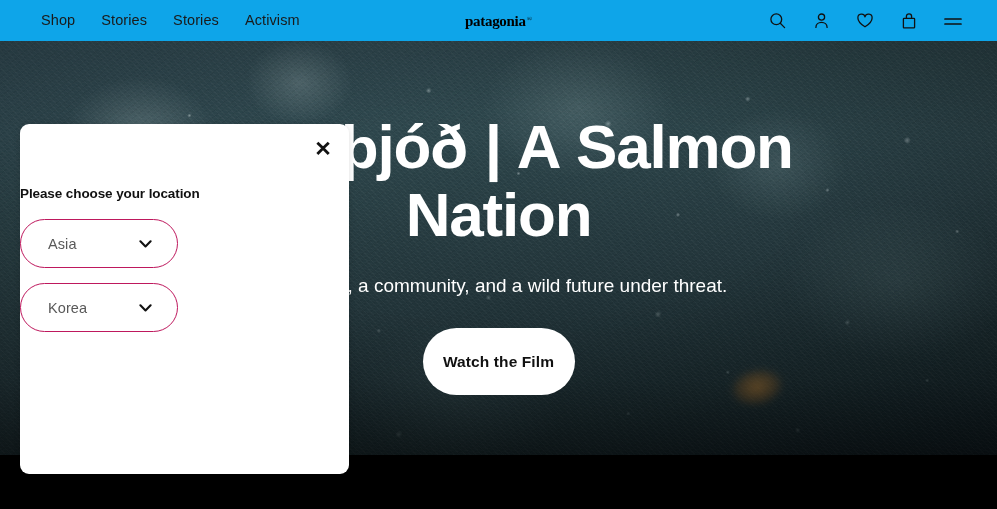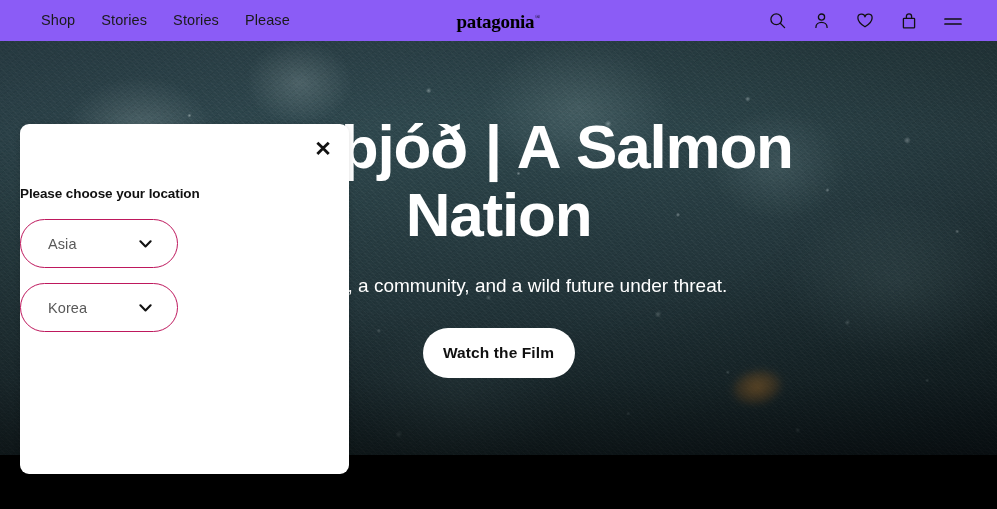--- a/index.html
+++ b/index.html
@@ -18,21 +18,21 @@
     height: 509px;
     background: #000000;
   }
 
   
   .site-header {
     position: absolute;
     top: 0; left: 0;
     width: 997px;
     height: 41px;
-    background: #8b5cf6;
+    background: #0ea5e9;
     display: flex;
     align-items: center;
     z-index: 30;
   }
 
   .nav-primary {
     display: flex;
     align-items: center;
     gap: 26px;
     margin-left: 41px;
@@ -52,21 +52,21 @@
     left: 50%;
     top: 50%;
     transform: translate(-50%, -50%);
     display: flex;
     align-items: flex-start;
     cursor: pointer;
   }
   .brand-logo .wordmark {
     font-family: "Liberation Serif", serif;
     font-weight: bold;
-    font-size: 19px;
+    font-size: 15px;
     letter-spacing: -0.3px;
     color: #000000;
     line-height: 1;
   }
   .brand-logo .tm {
     font-family: "Liberation Serif", serif;
     font-size: 7px;
     color: #000000;
     margin-top: 1px;
     margin-left: 1px;
@@ -203,21 +203,21 @@
     font-size: 19px;
     line-height: 26px;
     color: #ffffff;
     letter-spacing: 0px;
     text-align: center;
   }
 
   .hero-cta {
     margin-top: 29px;
     width: 152px;
-    height: 50px;
+    height: 67px;
     border: none;
     border-radius: 999px;
     background: #ffffff;
     color: #111111;
     font-family: "Liberation Sans", sans-serif;
     font-size: 15.5px;
     font-weight: bold;
     letter-spacing: 0.1px;
     cursor: pointer;
   }
@@ -312,21 +312,21 @@
 <body>
 
 <div id="app">
 
   <header class="site-header">
 
     <nav class="nav-primary">
       <span class="nav-link">Shop</span>
       <span class="nav-link">Stories</span>
       <span class="nav-link">Stories</span>
-      <span class="nav-link">Please</span>
+      <span class="nav-link">Activism</span>
     </nav>
 
     <div class="brand-logo">
       <span class="wordmark">patagonia</span>
       <span class="tm">®</span>
     </div>
 
     <div class="nav-utility">
 
       <button class="util-btn">

